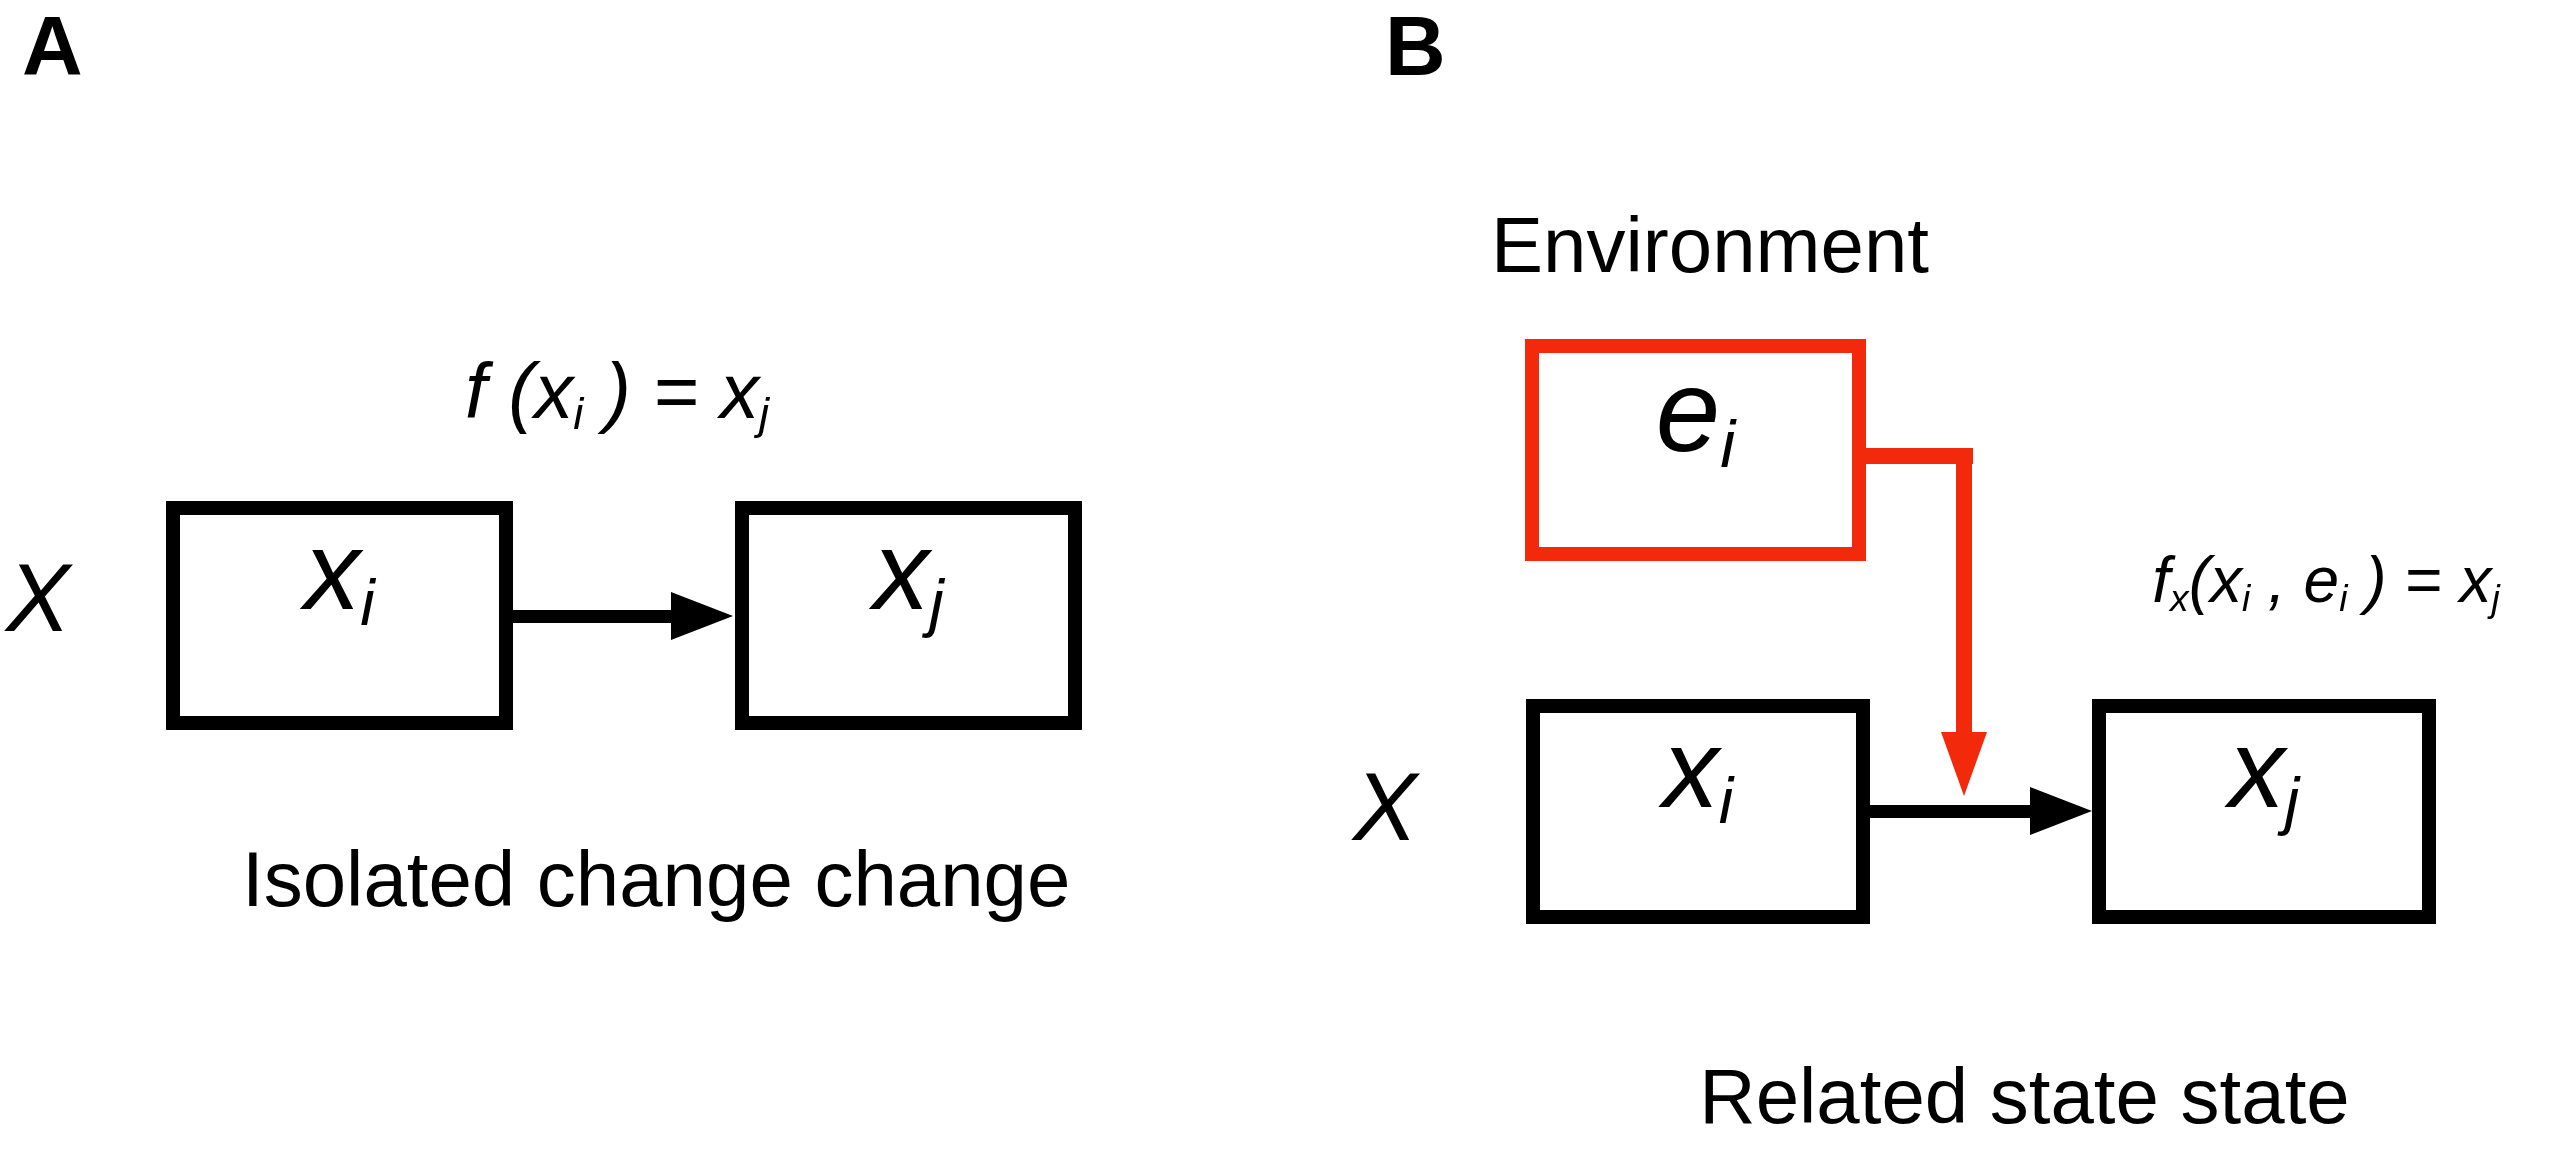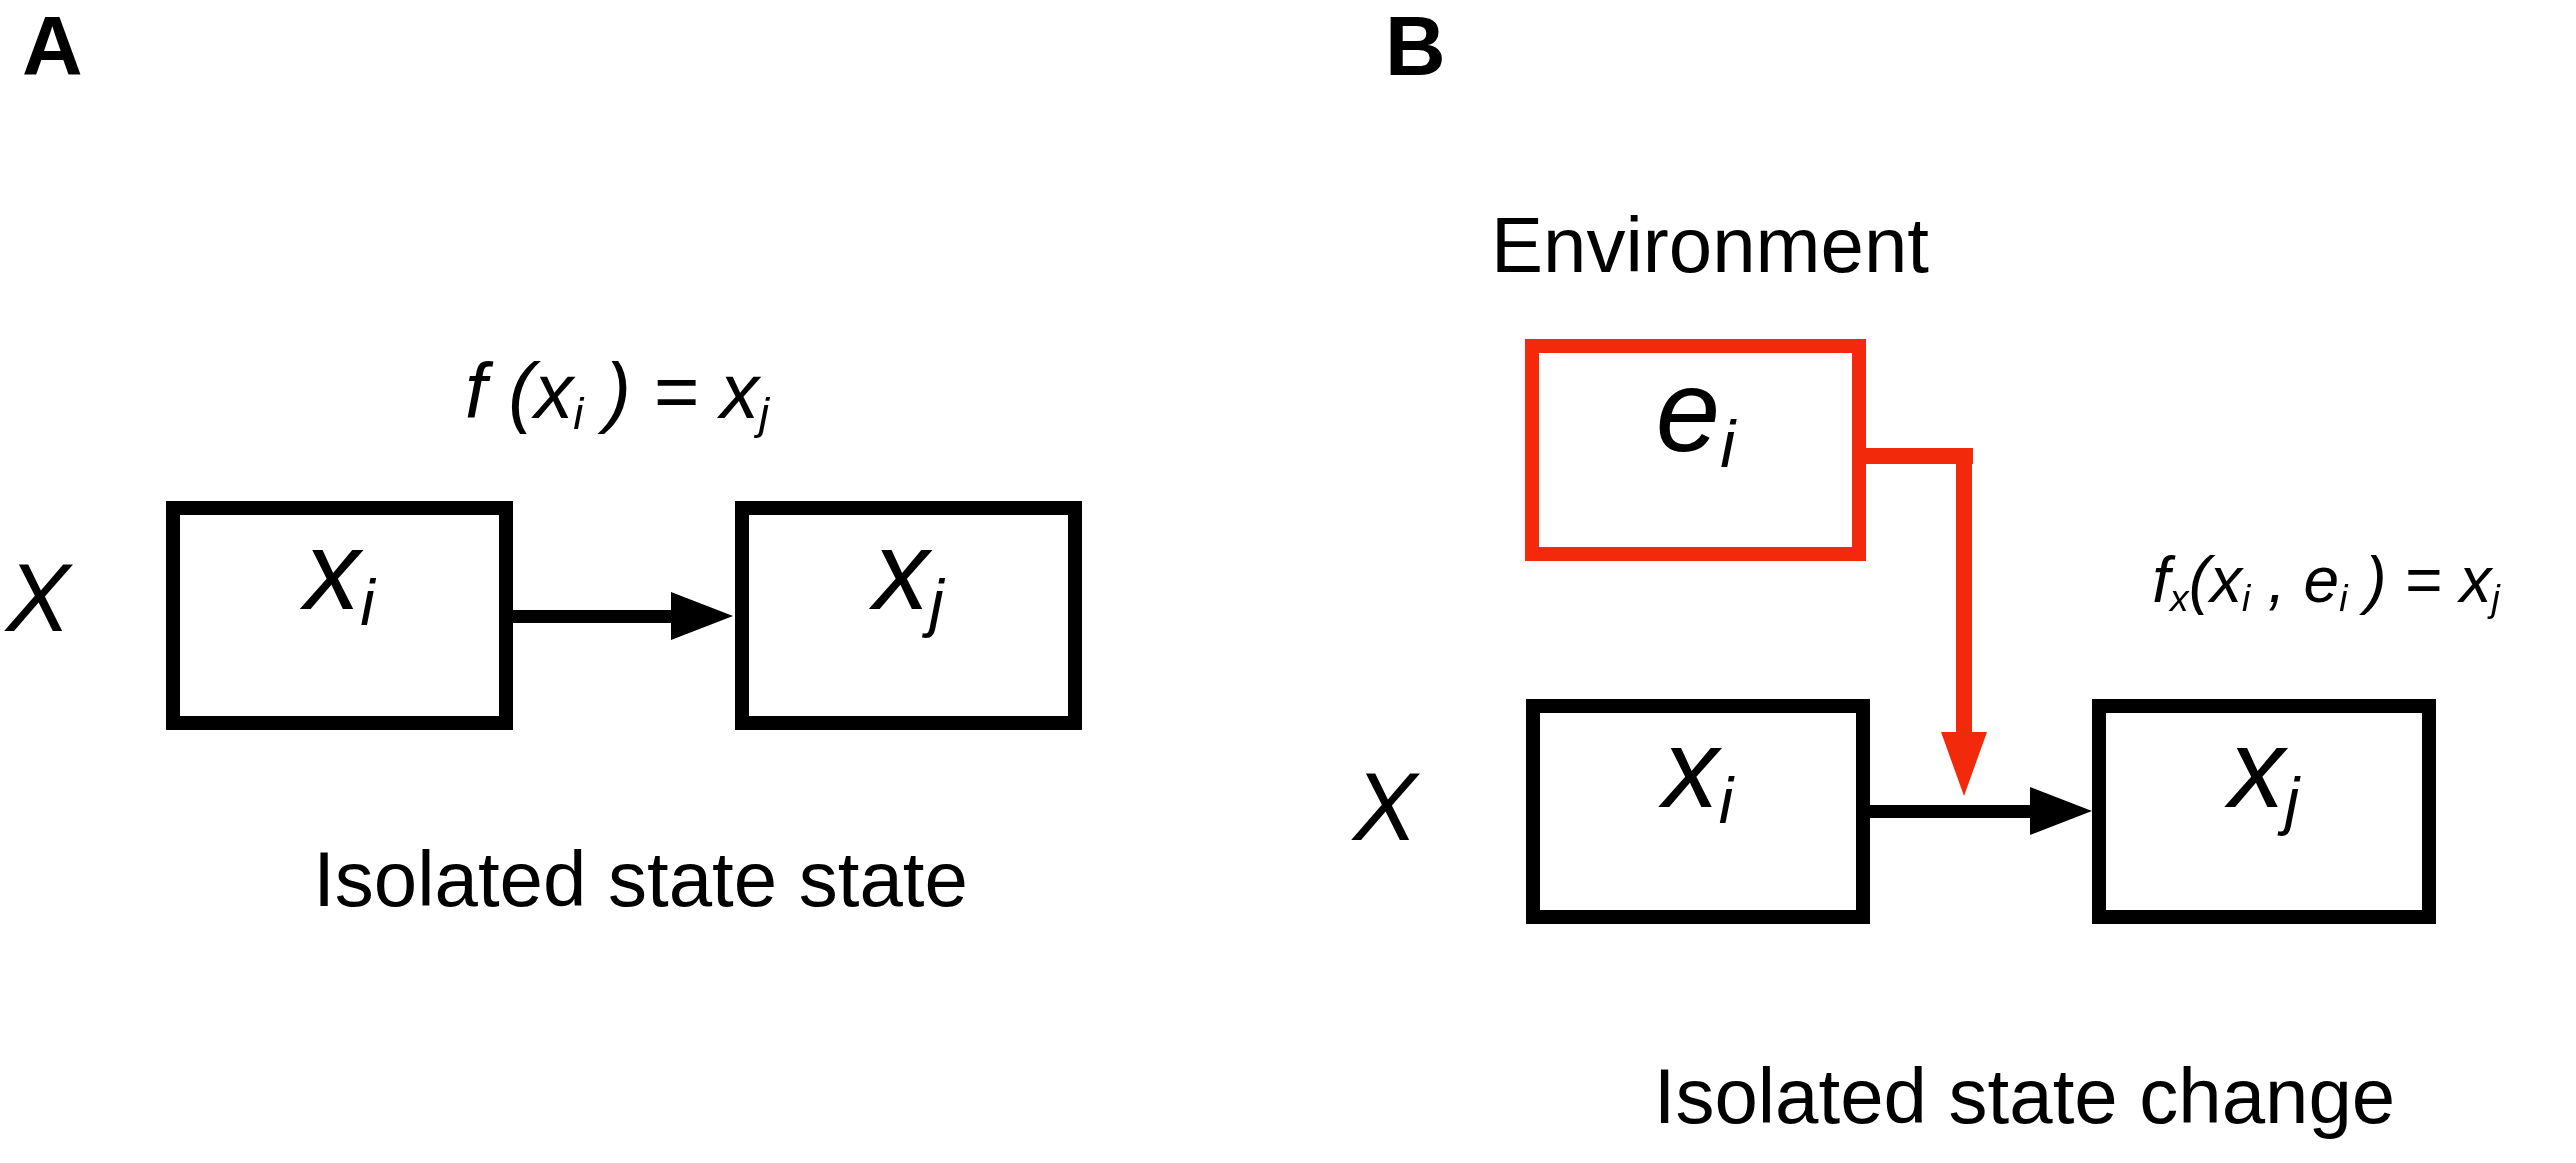--- a/index.html
+++ b/index.html
@@ -77,21 +77,21 @@
 
   <div class="abs">
     <div class="abs shaft" style="left:513px;top:610px;width:161px;height:13px;"></div>
     <div class="abs head-right" style="left:671px;top:592px;"></div>
   </div>
 
   <div class="abs box" style="left:735px;top:501px;width:347px;height:229px;">
     <span class="box-label"><span>x</span><span class="sub">j</span></span>
   </div>
 
-  <div class="abs caption" style="left:242px;top:837px;width:797px;">Isolated state state</div>
+  <div class="abs caption" style="left:242px;top:837px;width:797px;">Isolated change change</div>
 
   <div class="abs panel-label" style="left:1385px;top:4px;">B</div>
 
   <div class="abs env-label" style="left:1461px;top:203px;width:498px;">Environment</div>
 
   <div class="abs box red" style="left:1525px;top:339px;width:341px;height:222px;">
     <span class="box-label env"><span>e</span><span class="sub">i</span></span>
   </div>
 
   <div class="abs">
@@ -110,16 +110,16 @@
 
   <div class="abs">
     <div class="abs shaft" style="left:1870px;top:805px;width:162px;height:13px;"></div>
     <div class="abs head-right" style="left:2030px;top:787px;"></div>
   </div>
 
   <div class="abs box" style="left:2092px;top:699px;width:344px;height:225px;">
     <span class="box-label"><span>x</span><span class="sub">j</span></span>
   </div>
 
-  <div class="abs caption" style="left:1626px;top:1054px;width:797px;">Isolated state change</div>
+  <div class="abs caption" style="left:1626px;top:1054px;width:797px;">Related state state</div>
 
 </div>
 
 
 </body></html>

